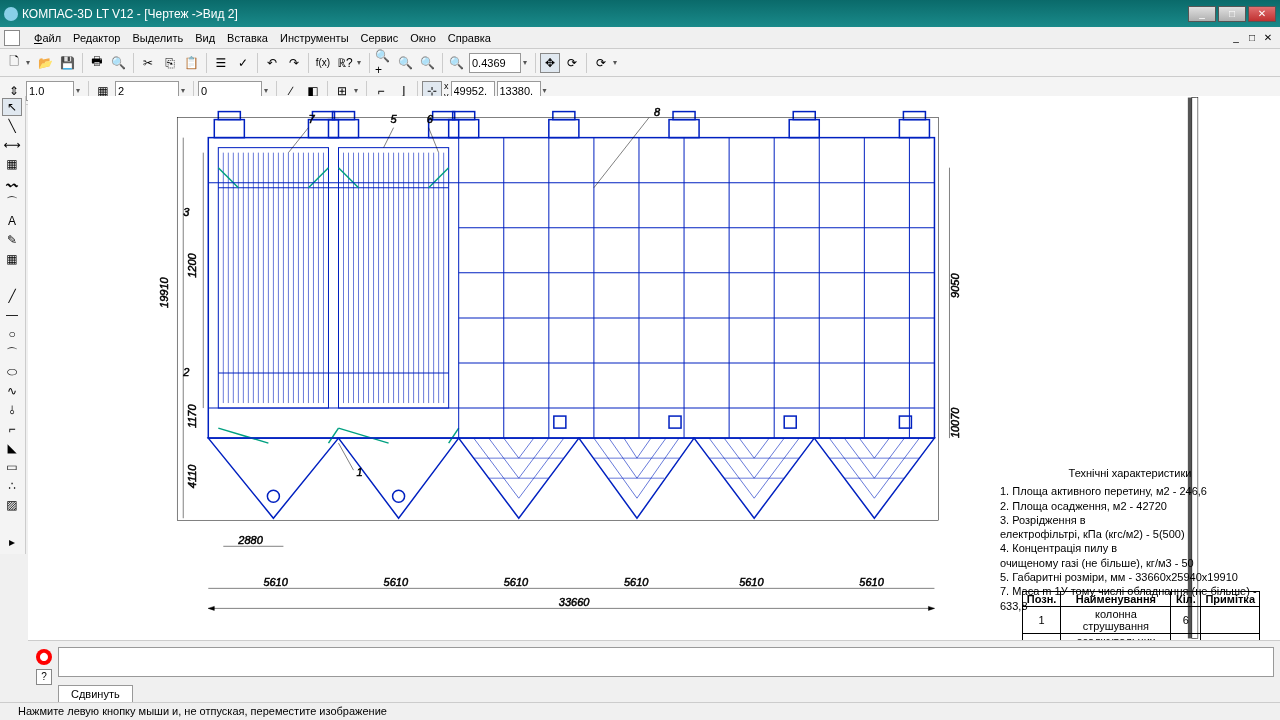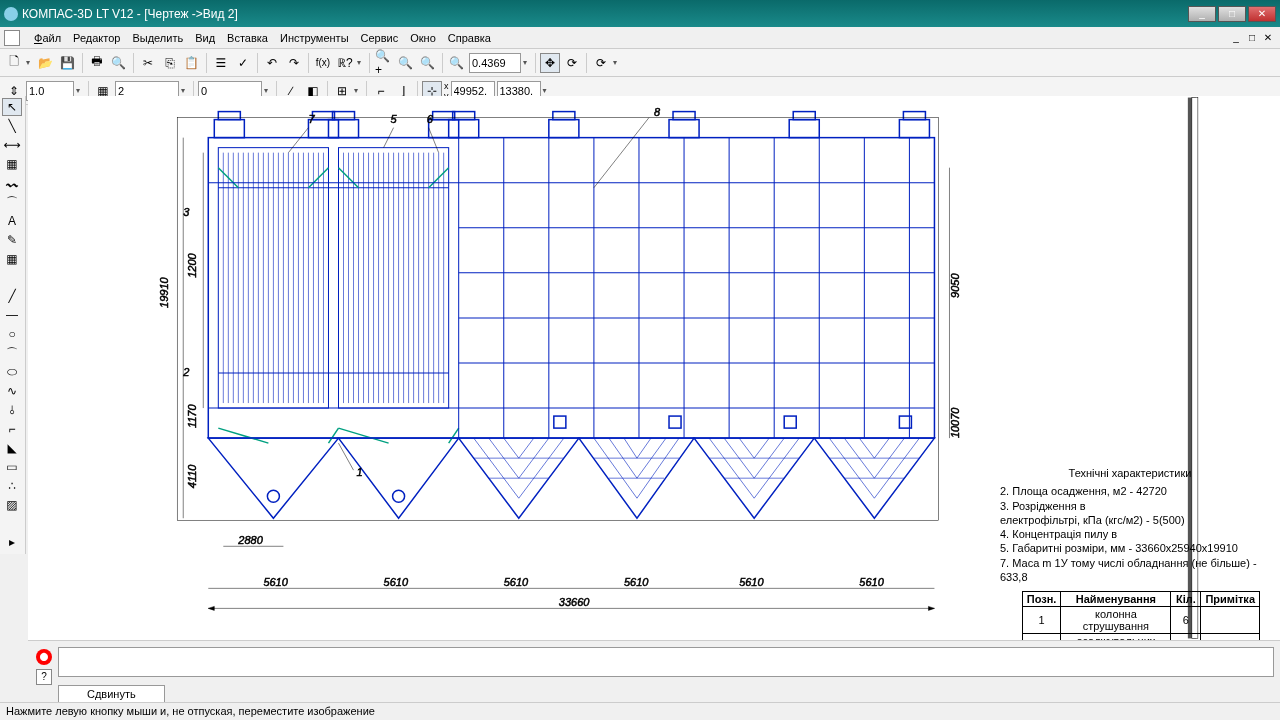--- a/index.html
+++ b/index.html
@@ -25,23 +25,23 @@
 .vtoolbar .tbtn { width:20px; height:18px; margin-bottom:1px; }
 .canvas-area { position:absolute; left:28px; top:96px; right:0; bottom:80px; background:#fff; overflow:hidden; }
 .drawing-svg { width:100%; height:100%; }
 .tech-text { position:absolute; right:20px; top:370px; width:260px; font-family:'Times New Roman',serif; font-size:10px; color:#000; line-height:1.3; }
 .tech-text .hdr { text-align:center; margin-bottom:4px; }
 .spec-table { position:absolute; right:20px; top:495px; font-size:9px; border-collapse:collapse; font-family:'Times New Roman',serif; }
 .spec-table td, .spec-table th { border:1px solid #000; padding:1px 4px; text-align:center; height:14px; }
 .bottom-panel { position:absolute; left:28px; right:0; bottom:18px; height:62px; background:#f0f0f0; border-top:1px solid #ccc; }
 .bottom-panel .stopbtn { position:absolute; left:8px; top:8px; width:16px; height:16px; background:red; border-radius:50%; color:#fff; font-size:8px; text-align:center; line-height:16px; }
 .bottom-panel .helpbtn { position:absolute; left:8px; top:28px; width:16px; height:16px; border:1px solid #888; text-align:center; font-size:10px; line-height:14px; background:#fff; }
-.bottom-panel .tab { position:absolute; left:30px; bottom:0; padding:2px 28px; background:#fff; border:1px solid #999; border-bottom:none; font-size:11px; }
+.bottom-panel .tab { position:absolute; left:30px; bottom:0; padding:2px 12px; background:#fff; border:1px solid #999; border-bottom:none; font-size:11px; }
 .bottom-panel .inputarea { position:absolute; left:30px; right:6px; top:6px; height:30px; background:#fff; border:1px solid #999; }
-.statusbar { position:absolute; left:0; right:0; bottom:0; height:18px; background:#f0f0f0; border-top:1px solid #ccc; padding:2px 6px; font-size:11px; }
+.statusbar { position:absolute; left:0; right:0; bottom:0; height:18px; background:#f0f0f0; border-top:1px solid #ccc; padding:2px 18px; font-size:11px; }
 </style>
 </head>
 <body>
 
 <div class="titlebar">
   <div class="icon"></div>
   <div class="title">КОМПАС-3D LT V12 - [Чертеж -&gt;Вид 2]</div>
   <div class="winbtns">
     <div class="winbtn">_</div>
     <div class="winbtn">□</div>
@@ -368,24 +368,26 @@
       <text x="398" y="25">6</text>
       <text x="625" y="18">8</text>
       <text x="328" y="378">1</text>
     </g>
 
     <rect x="149" y="20" width="760" height="402" fill="none" stroke="#000" stroke-width="0.5" stroke-dasharray="none"></rect>
   </svg>
   
   <div class="tech-text">
     <div class="hdr">Технічні характеристики</div>
+    <div>1. Площа активного перетину, м2 - 246,6</div>
       <div>2. Площа осадження, м2 - 42720</div>
       <div>3. Розрідження в</div>
     <div>електрофільтрі, кПа (кгс/м2) - 5(500)</div>
       <div>4. Концентрація пилу в</div>
+      <div>очищеному газі (не більше), кг/м3 - 50</div>
     <div>5. Габаритні розміри, мм - 33660х25940х19910</div>
       <div>7. Маса m 1У тому числі обладнання (не більше) - 633,8</div>
   </div>
   
   <table class="spec-table">
     <tbody>
         <tr>
           <th style="width:30px">Позн.</th>
           <th style="width:110px">Найменування</th>
           <th style="width:30px">Кіл.</th>

